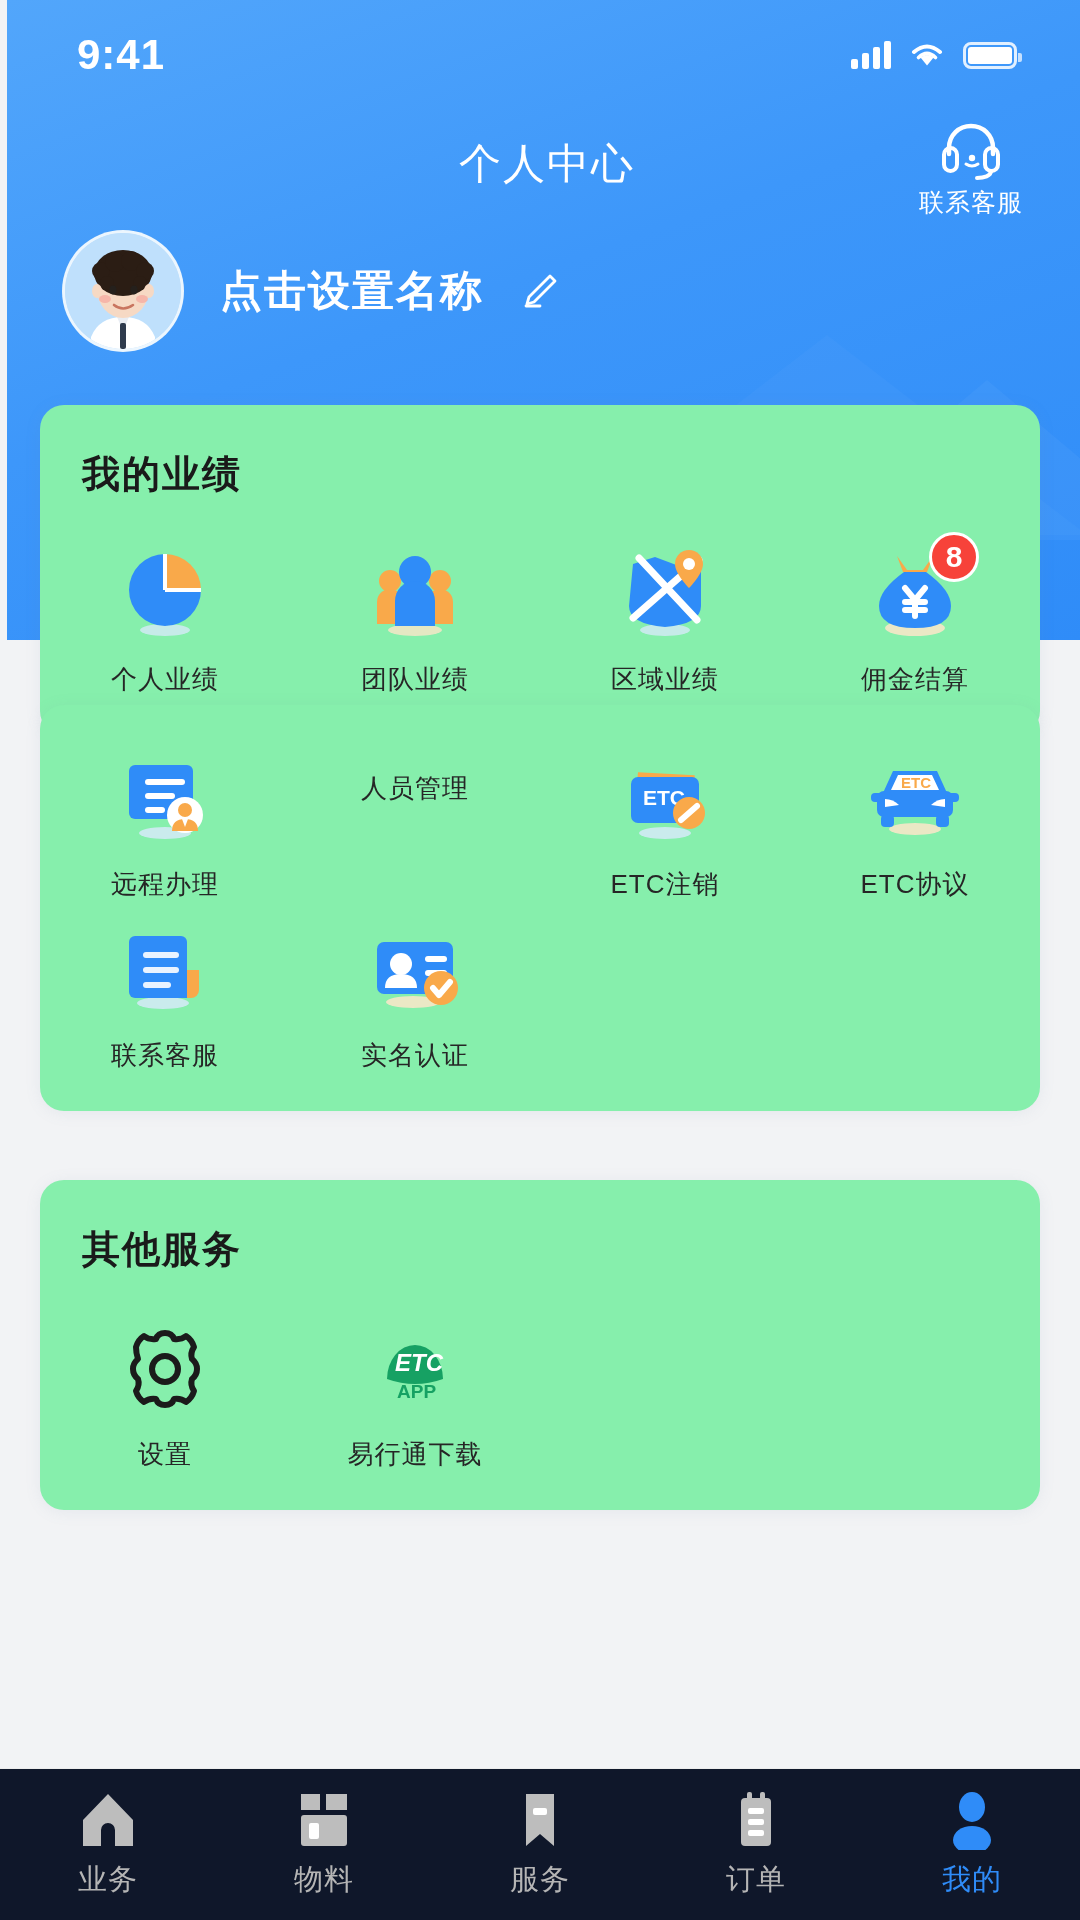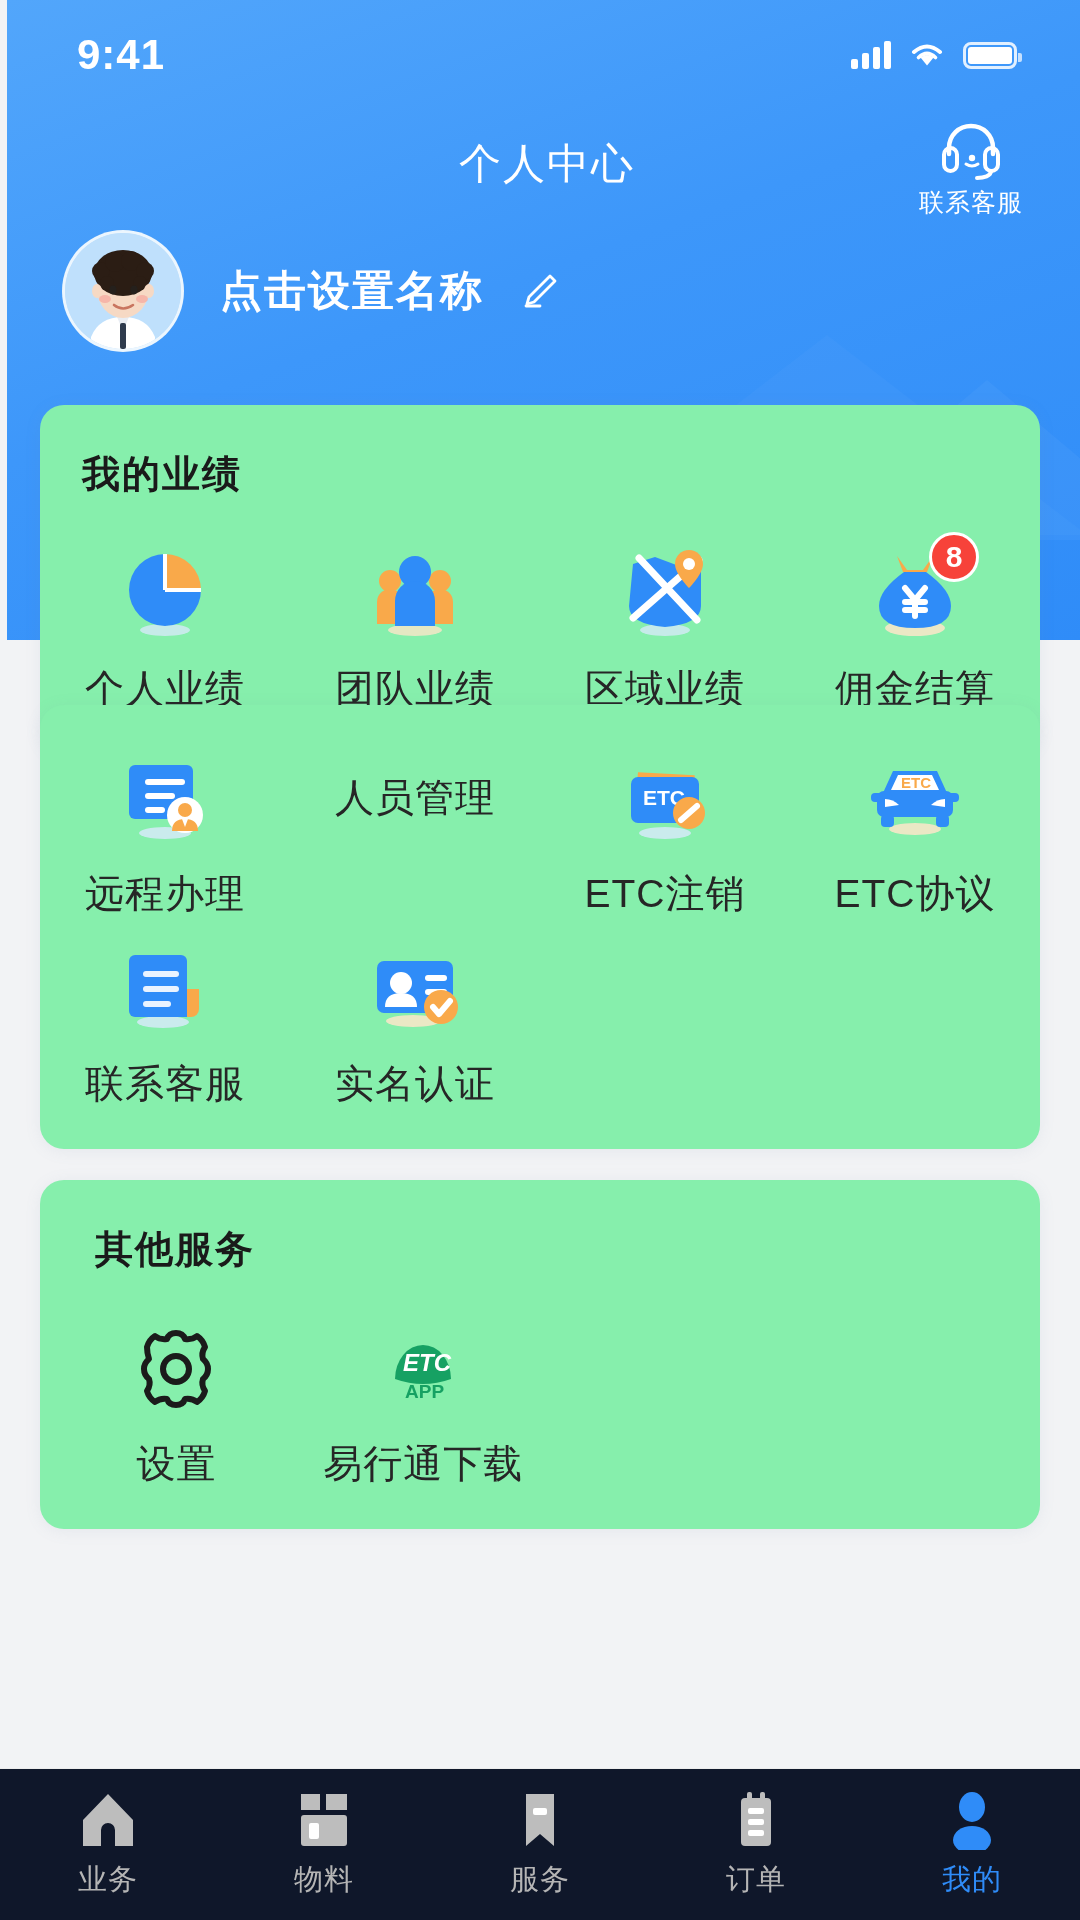--- a/index.html
+++ b/index.html
@@ -99,34 +99,34 @@
   }
   .grid{
     display:flex; flex-wrap:wrap; padding:26px 0 38px 0;
   }
   .cell{
     width:25%; display:flex; flex-direction:column;
     align-items:center; padding-top:18px;
   }
   .ic{ width:96px; height:96px; position:relative; display:block; }
   .cell-label{
-    margin-top:22px; font-size:39px; color:#262626; letter-spacing:1px;
+    margin-top:22px; font-size:26px; color:#262626; letter-spacing:1px;
     white-space:nowrap;
   }
   .badge{
     position:absolute; top:-12px; right:-16px;
     min-width:50px; height:50px; padding:0 10px;
     background:#f7423a; border:3px solid #fff; border-radius:25px;
     color:#fff; font-size:30px; font-weight:600;
     display:flex; align-items:center; justify-content:center;
   }
 
   #card-performance{ top:405px; }
   #card-services{   top:705px; }
-  #card-other{      top:1180px;padding-left:13px; }
+  #card-other{      top:1180px; }
 
   
   .tabbar{
     position:absolute; left:0; bottom:0; width:1080px; height:152px;
     background:#0f172a; border-top:1px solid #ececec;
     display:flex; align-items:center;
   }
   .tab{
     flex:1; display:flex; flex-direction:column;
     align-items:center; justify-content:center; gap:10px; height:100%;

